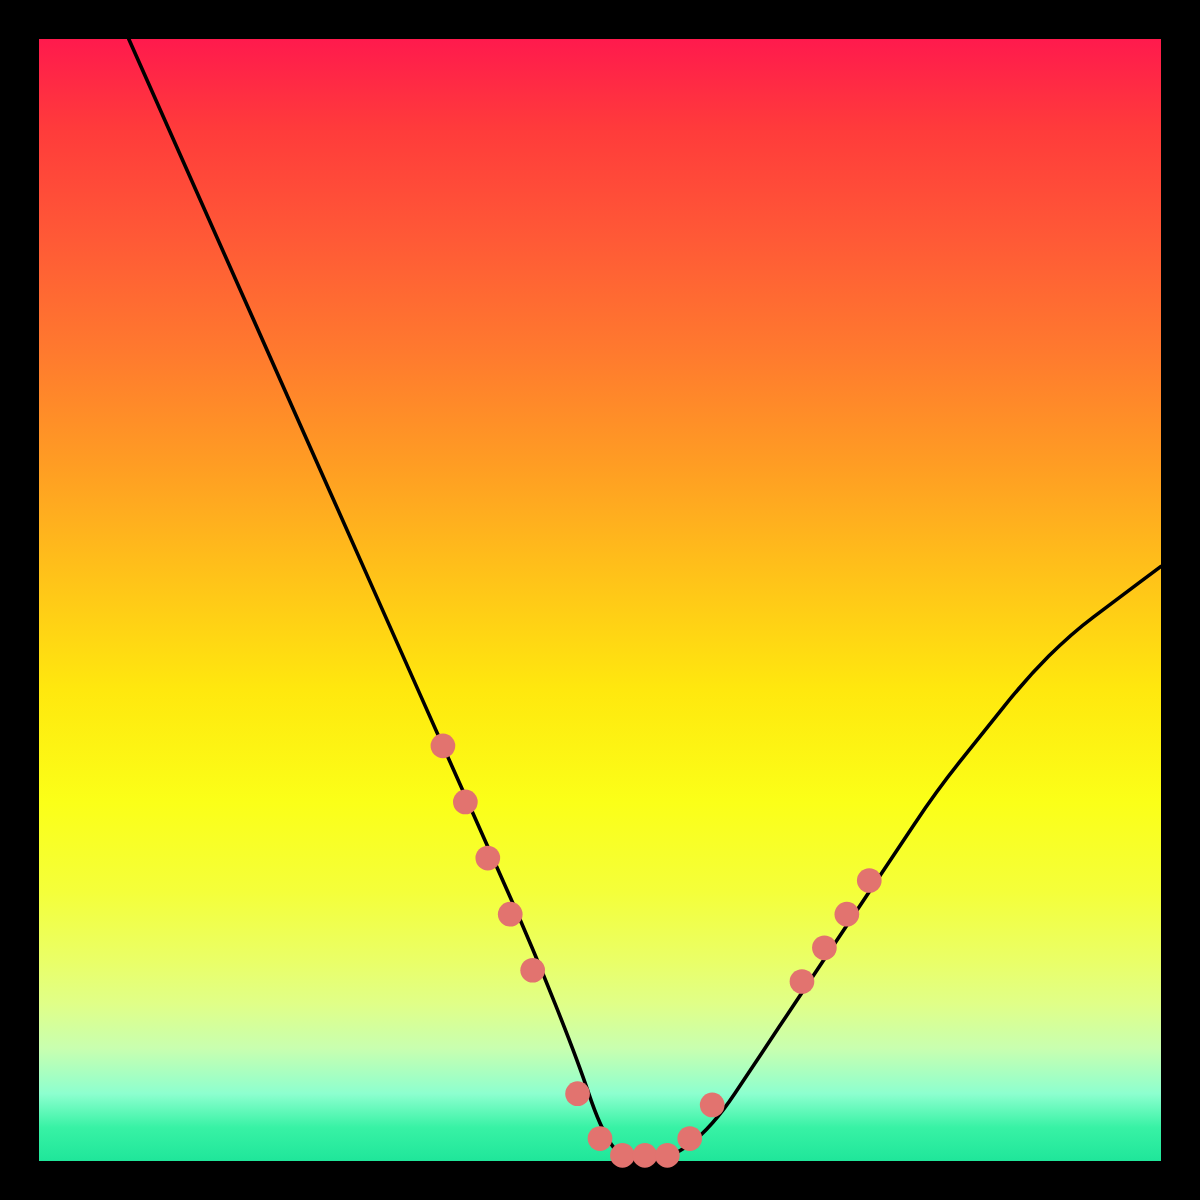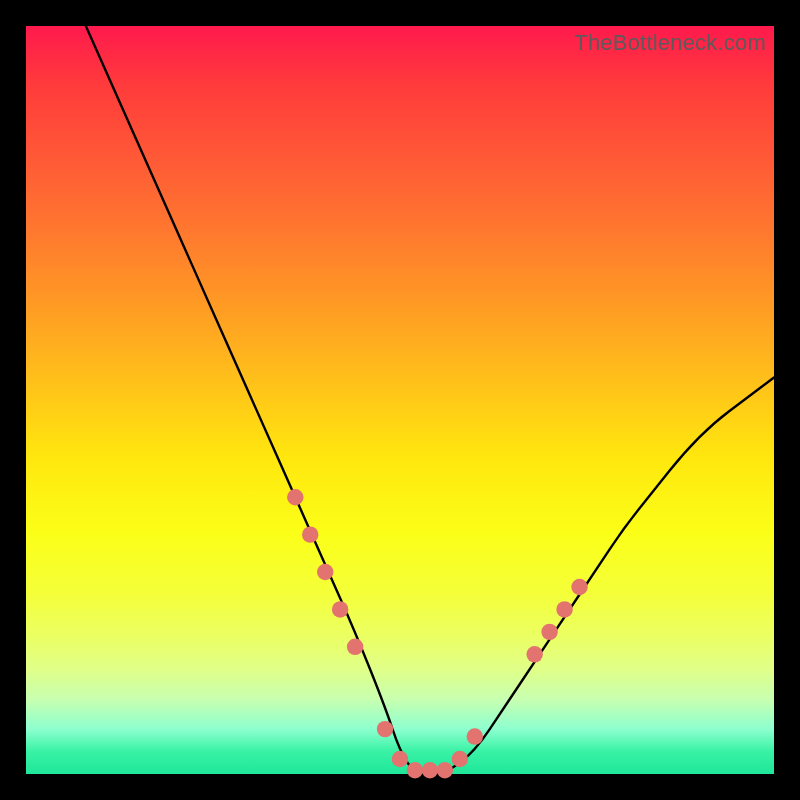--- a/index.html
+++ b/index.html
@@ -59,21 +59,20 @@
     width: 748px;
     height: 748px;
     overflow: visible;
   }
 </style>
 </head>
 <body>
 
 <div class="frame">
   <div class="plot">
-    <div class="watermark">TheBottleneck.com</div>
     <svg class="curve" viewBox="0 0 748 748" preserveAspectRatio="none">
       <path id="curve-path" fill="none" stroke="#000000" stroke-width="2.4" stroke-linecap="round" stroke-linejoin="round" d="M 59.84,0 Q 89.75999999999999,67.31999999999994 104.72,100.97999999999996 Q 119.68,134.64 134.64,168.3 Q 149.6,201.96000000000004 164.56,235.62 Q 179.51999999999998,269.28 194.48000000000002,302.93999999999994 Q 209.44000000000003,336.59999999999997 224.40000000000003,370.26 Q 239.36,403.91999999999996 254.32,437.58 Q 269.28,471.24 284.24,504.9 Q 299.2,538.56 314.15999999999997,572.22 Q 329.12,605.88 344.08,643.28 Q 359.03999999999996,680.6800000000001 366.52,703.12 Q 374,725.56 381.48,736.78 Q 388.96000000000004,748 403.9200000000001,748 Q 418.88000000000005,748 433.84000000000003,736.78 Q 448.8,725.56 463.76,703.12 Q 478.72,680.6800000000001 493.68000000000006,658.24 Q 508.64000000000004,635.8 523.6,613.36 Q 538.56,590.9200000000001 553.52,568.48 Q 568.48,546.04 583.44,523.5999999999999 Q 598.4,501.15999999999997 613.3599999999999,482.46 Q 628.3199999999999,463.76 643.28,445.06 Q 658.24,426.36 673.2,411.4 Q 688.1600000000001,396.44 703.12,385.22 Q 718.0799999999999,374 733.04,362.78 T 748,351.56"></path>
       <g id="marker-layer">
           <circle cx="269.28" cy="471.24" r="8.228000000000002" fill="#e2736f"></circle>
           <circle cx="284.24" cy="508.64" r="8.228000000000002" fill="#e2736f"></circle>
           <circle cx="299.2" cy="546.04" r="8.228000000000002" fill="#e2736f"></circle>
           <circle cx="314.15999999999997" cy="583.44" r="8.228000000000002" fill="#e2736f"></circle>
           <circle cx="329.12" cy="620.84" r="8.228000000000002" fill="#e2736f"></circle>
           <circle cx="359.03999999999996" cy="703.12" r="8.228000000000002" fill="#e2736f"></circle>
           <circle cx="374" cy="733.04" r="8.228000000000002" fill="#e2736f"></circle>

